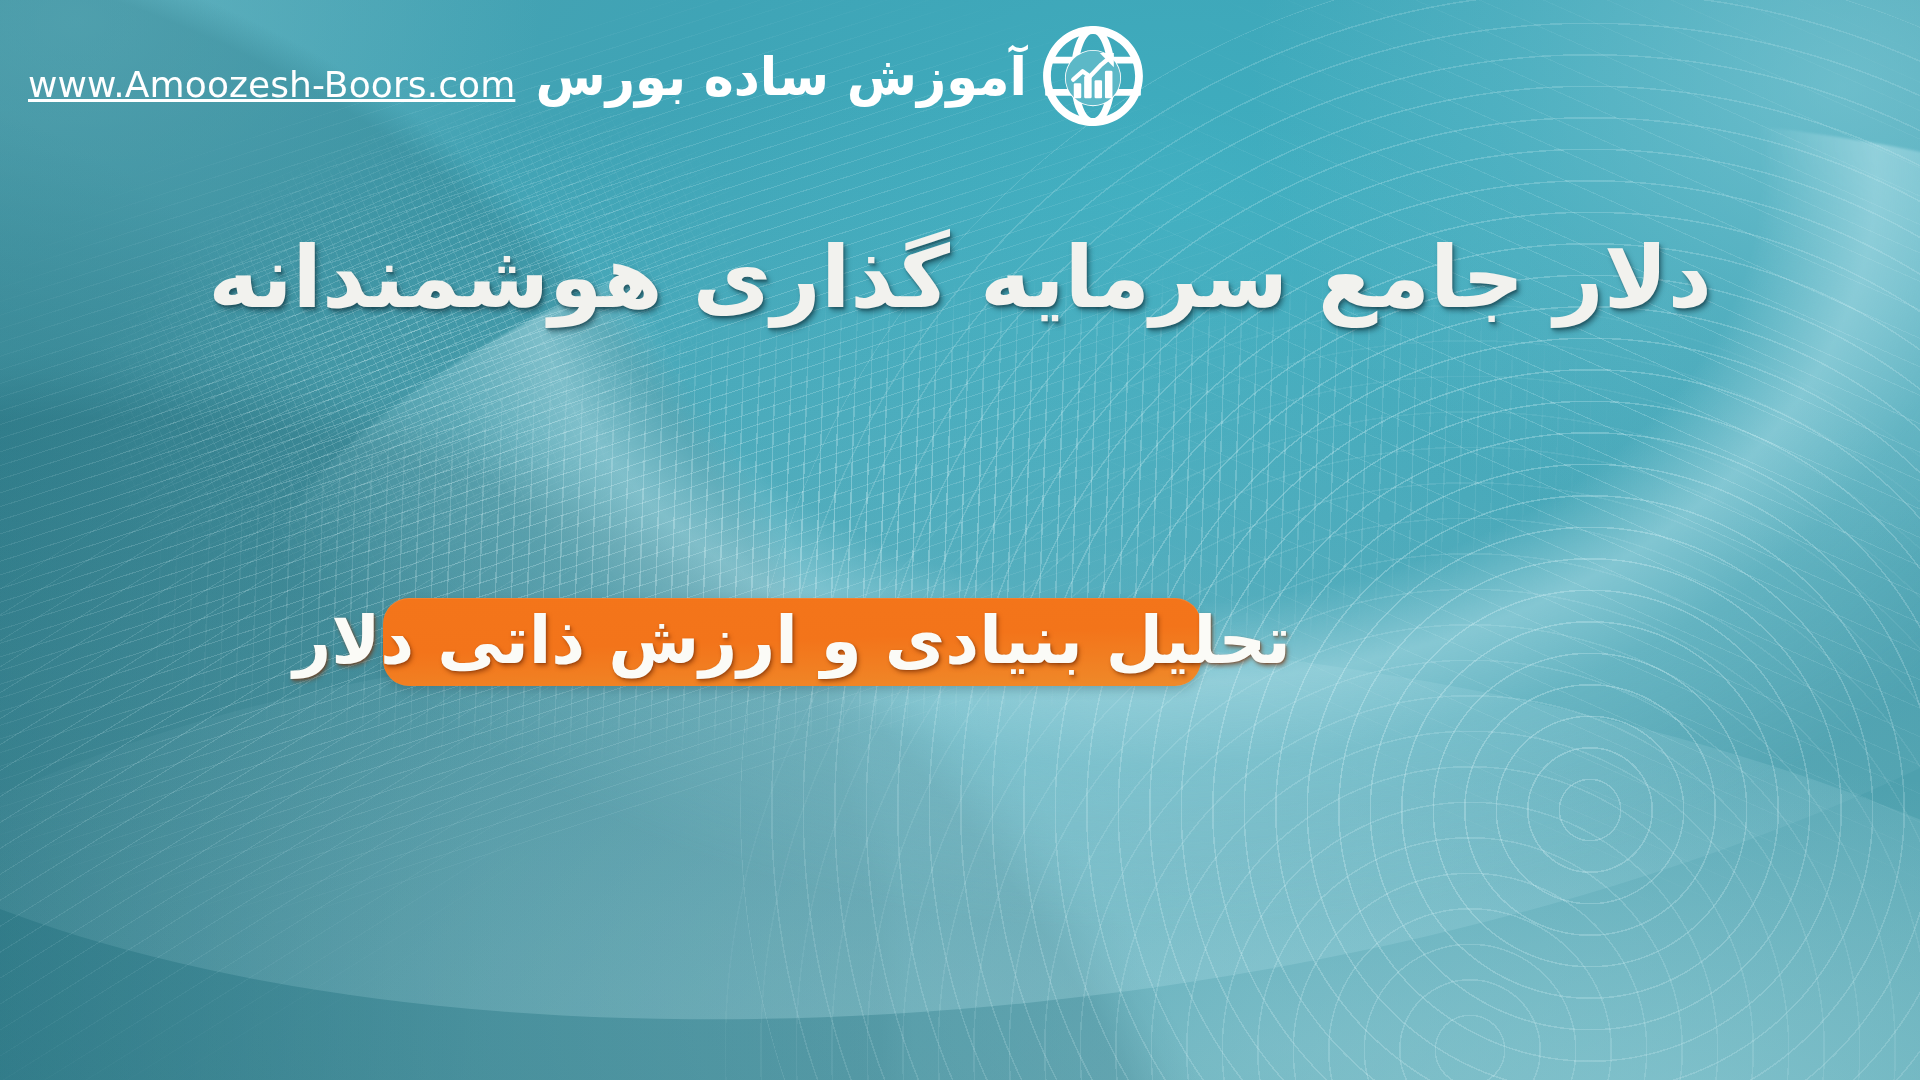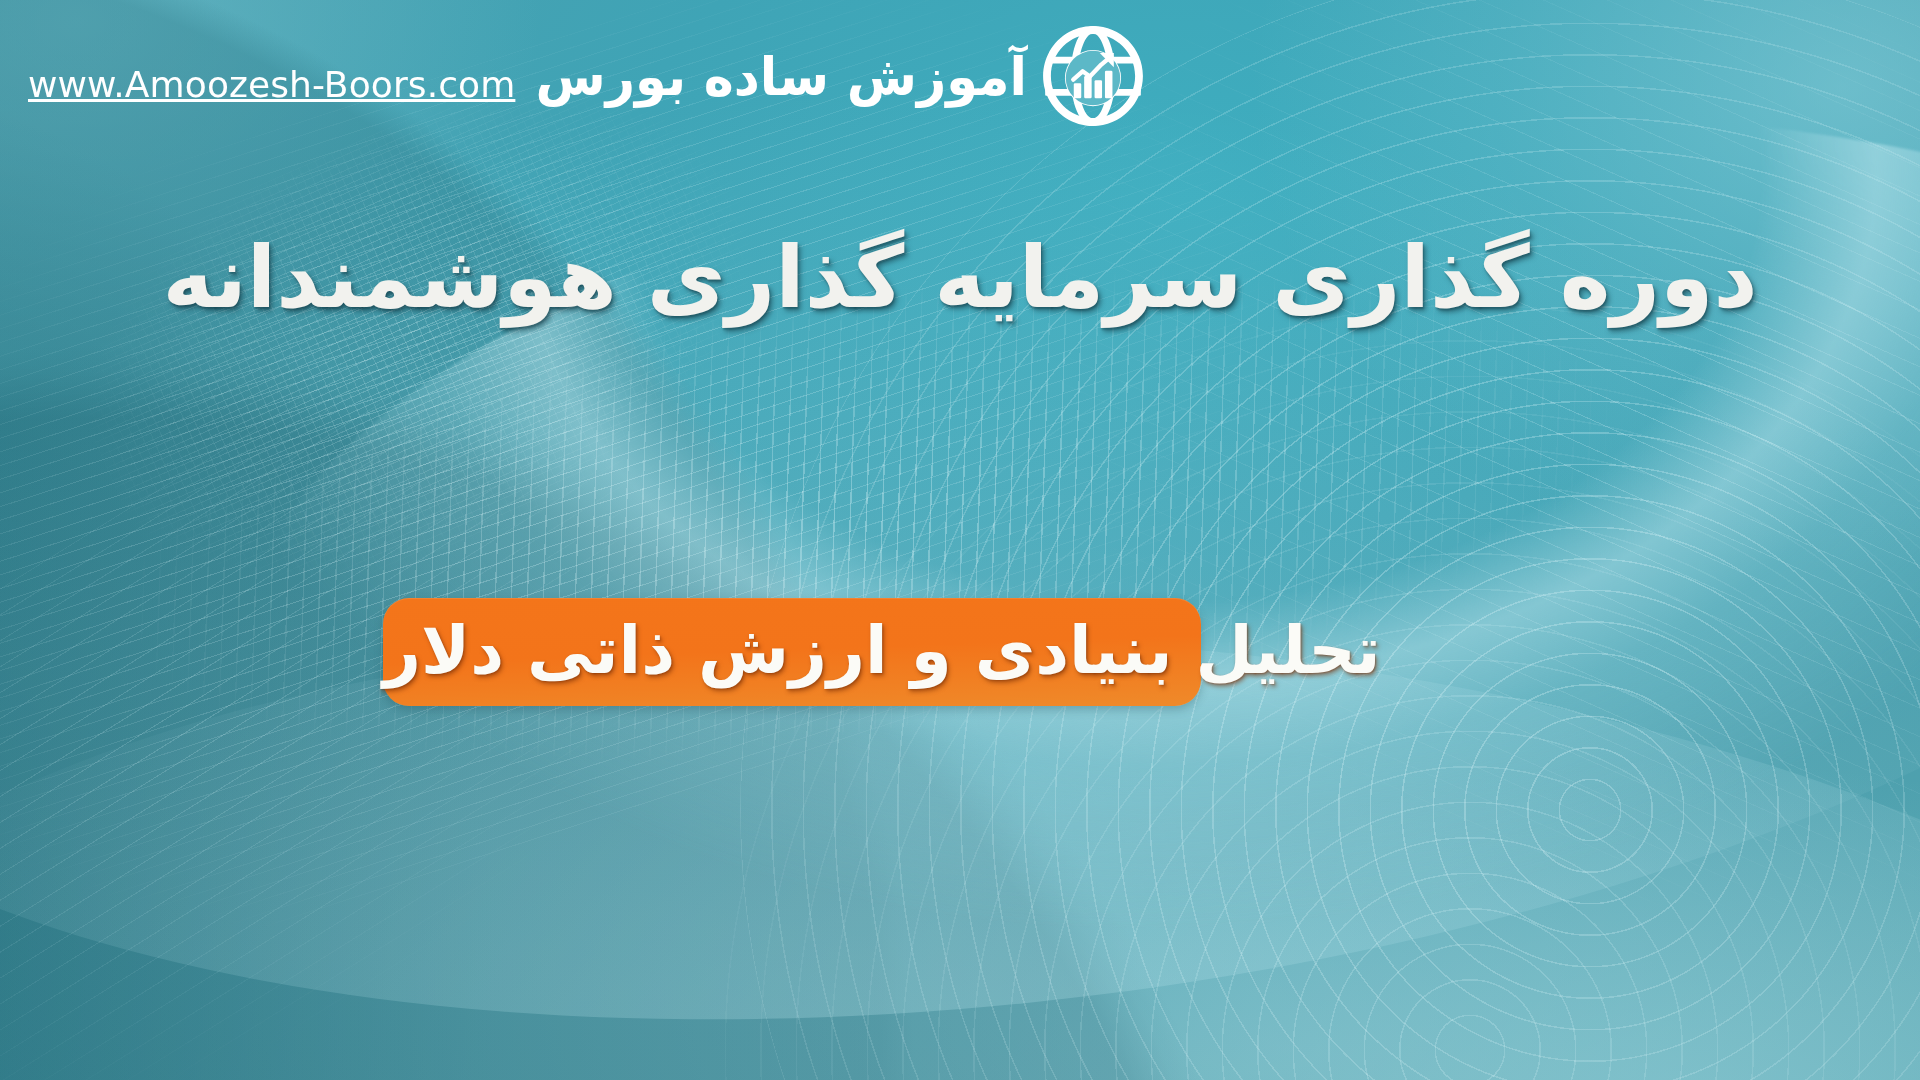--- a/index.html
+++ b/index.html
@@ -248,27 +248,27 @@
     text-shadow:
       3px 4px 5px rgba(20,60,70,.52),
       1px 2px 2px rgba(20,60,70,.40);
   }
 
   
 
   #cta {
     position:absolute;
     left:383px; top:598px;
-    width:818px; height:108px;
+    width:818px; height:88px;
     border-radius:26px;
     background:linear-gradient(178deg, #f4751a 0%, #f3741a 48%, #ef8a2a 100%);
     box-shadow:
       0 4px 10px rgba(25,70,80,.28),
       inset 0 1px 0 rgba(255,255,255,.10);
-    display:flex; align-items:center; justify-content:flex-end;
+    display:flex; align-items:center; justify-content:center;
     z-index:20;
     direction:rtl;
   }
   #cta-label {
     color:#fbfbf7;
     font-weight:bold;
     font-size:66px;
     line-height:1;
     white-space:nowrap;
     letter-spacing:-1px;
@@ -333,20 +333,20 @@
       </g>
     </svg>
 
     <div id="logo-text">
       <div class="logo-fa">آموزش ساده بورس</div>
       <div class="logo-url">www.Amoozesh-Boors.com</div>
     </div>
   </div>
 
   <div id="headline">
-    <span class="headline-line">دوره گذاری سرمایه گذاری هوشمندانه</span>
+    <span class="headline-line">دلار جامع سرمایه گذاری هوشمندانه</span>
   </div>
 
   <div id="cta">
     <span id="cta-label">تحلیل بنیادی و ارزش ذاتی دلار</span>
   </div>
 
 </div>
 
 </body></html>

